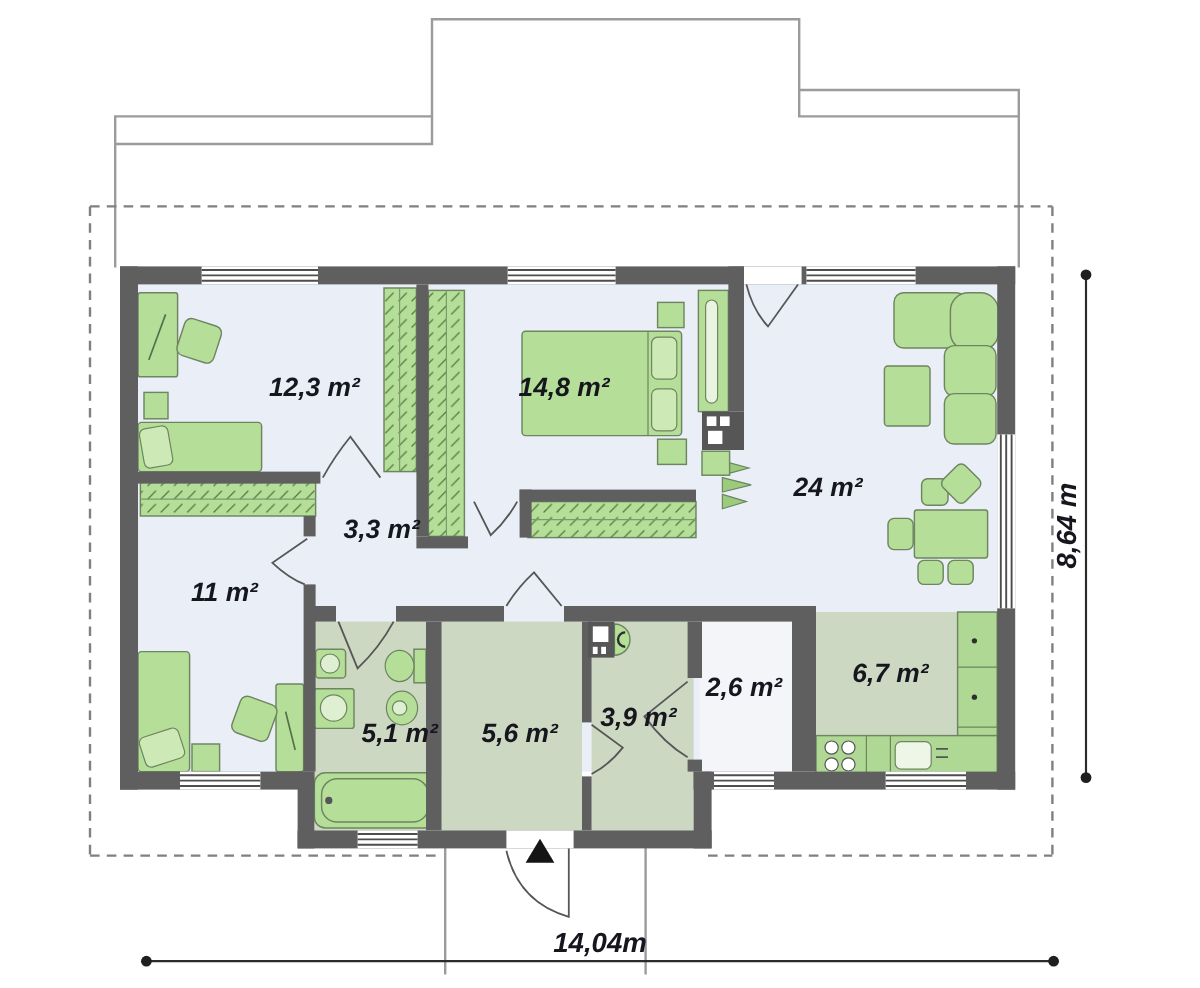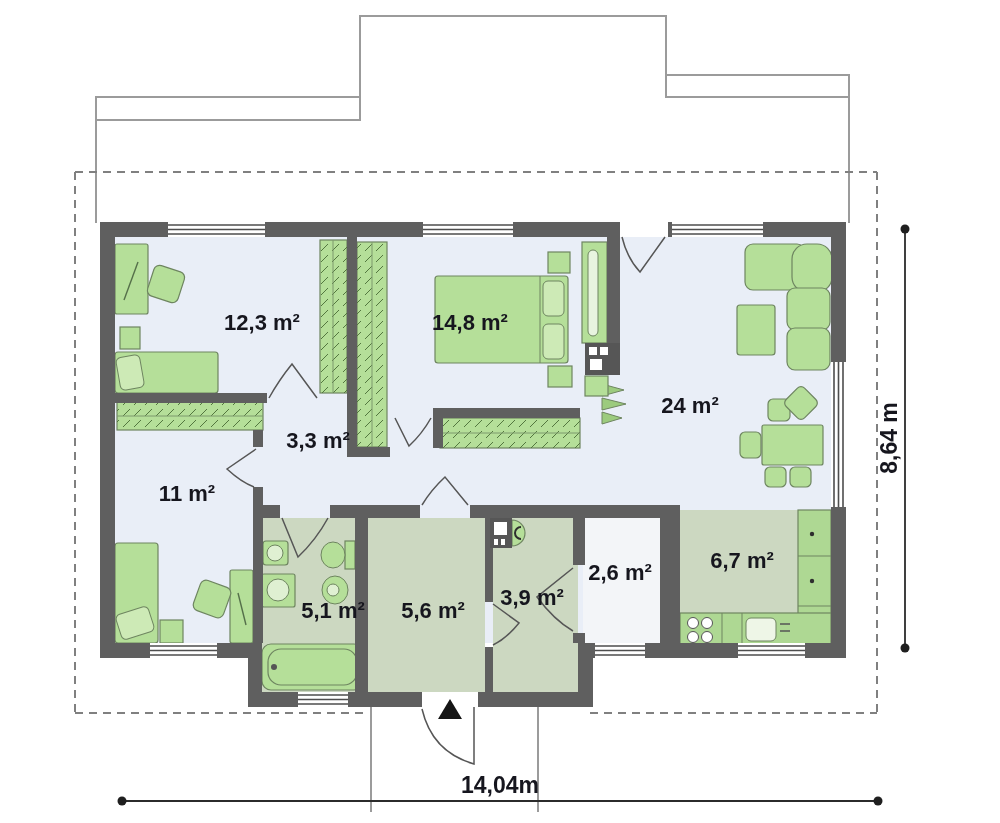--- a/index.html
+++ b/index.html
@@ -1,17 +1,17 @@
 <!DOCTYPE html>
 <html><head>
 <meta charset="utf-8">
 <style>
   html,body{margin:0;padding:0;background:#ffffff;}
   .page{position:relative;width:1000px;height:823px;background:#ffffff;overflow:hidden;
-        font-family:"Liberation Sans", sans-serif;}
+        font-family:"Liberation Sans", sans-serif;font-style:italic;}
   svg{display:block;}
   text{font-family:"Liberation Sans", sans-serif;font-weight:bold;fill:#16161e;}
   .room-label{font-size:22px;}
   .dim-label{font-size:23px;}
   .wall{fill:#5f5f5f;}
   .furn{fill:#b5df99;stroke:#6e8560;stroke-width:1.2;}
   .furn-light{fill:#cdeab6;stroke:#6e8560;stroke-width:1;}
   .winline{stroke:#4e4e4e;stroke-width:1.6;}
   .door{stroke:#565656;stroke-width:1.5;fill:none;}
   .thinline{stroke:#9b9b9b;stroke-width:2;fill:none;}

